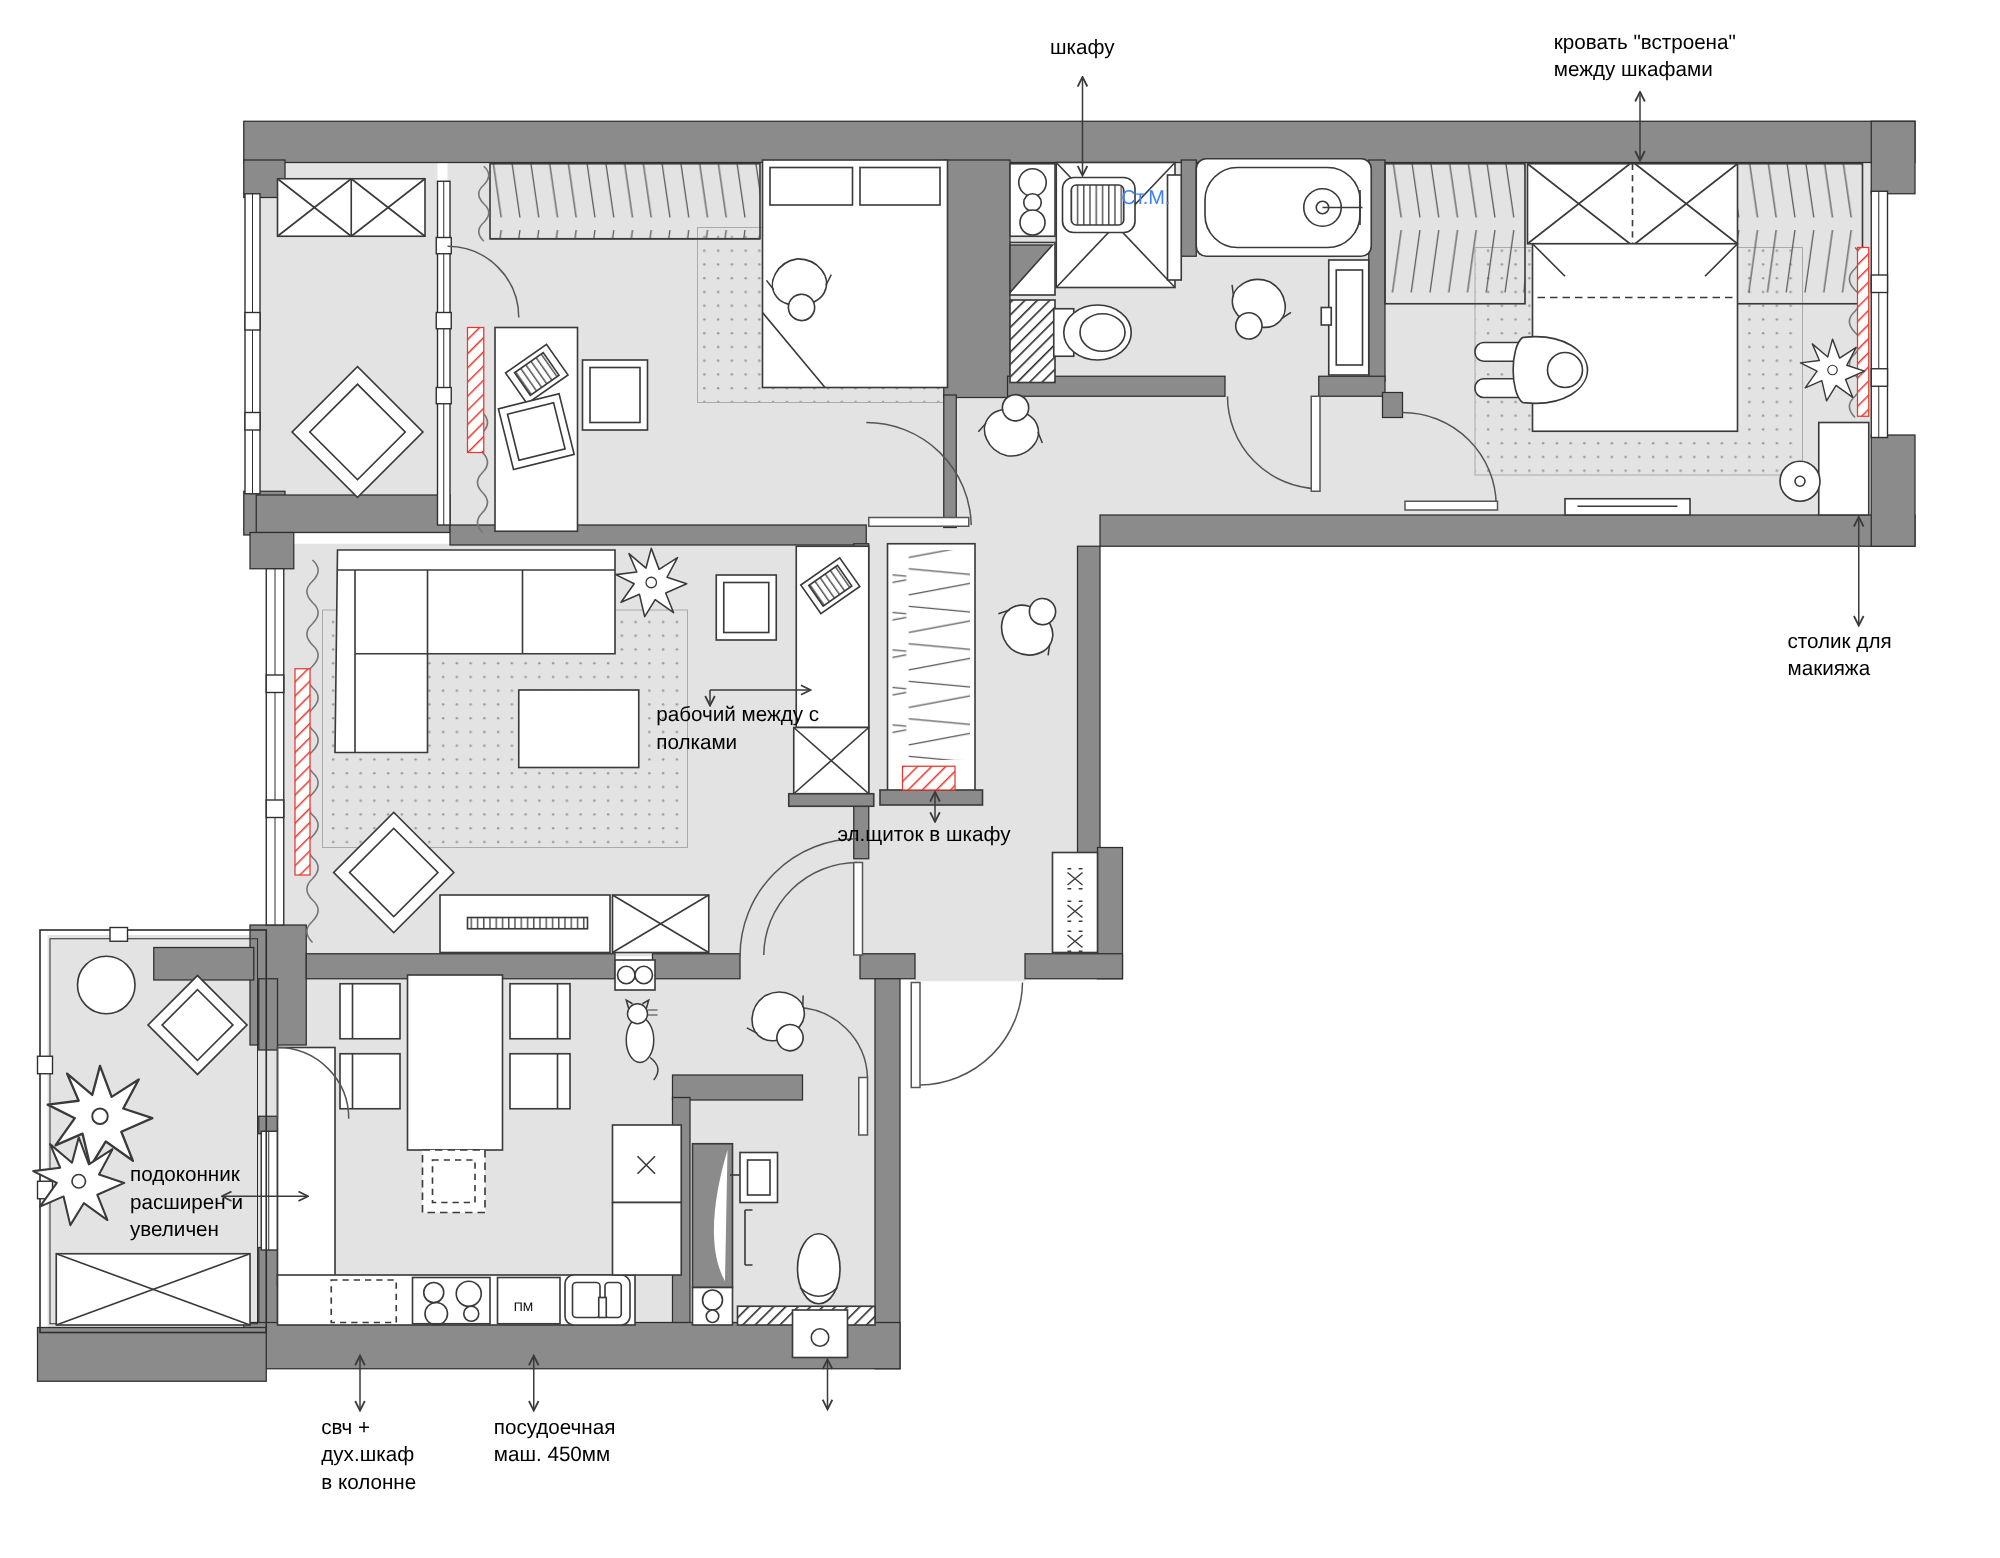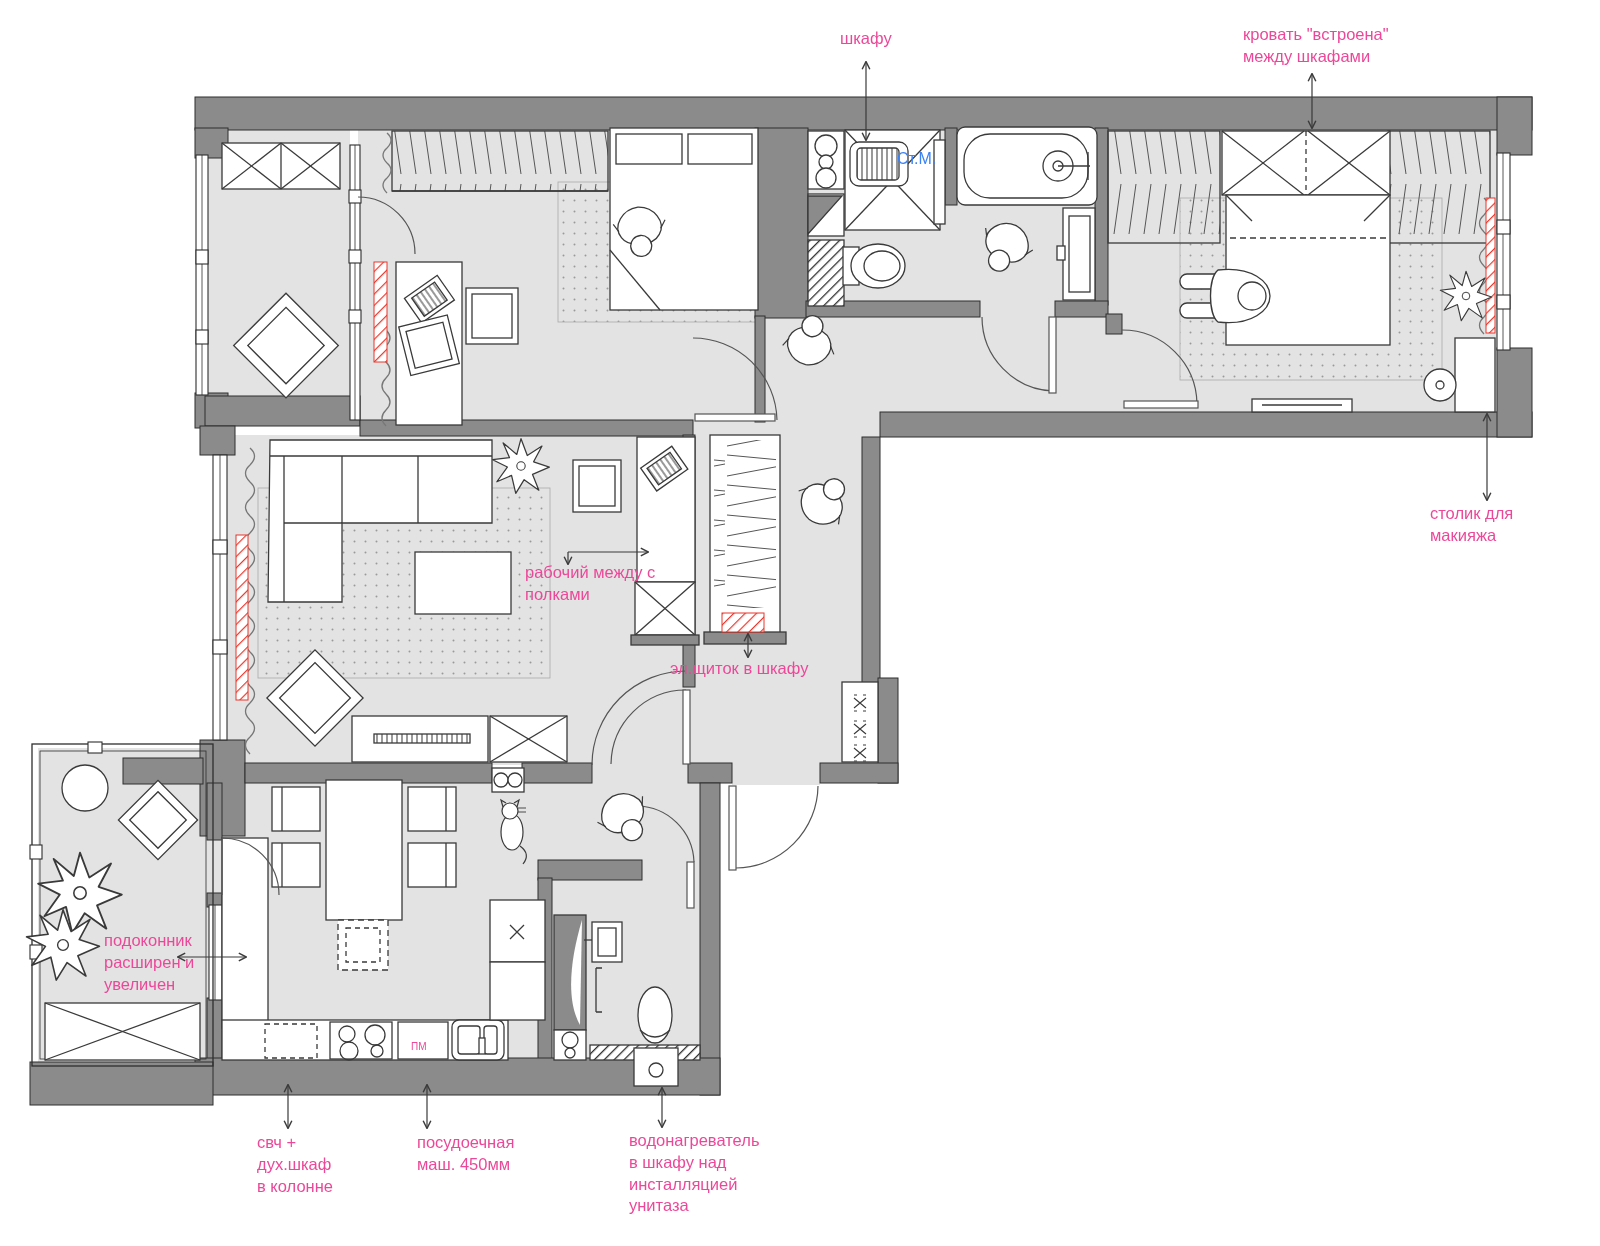--- a/index.html
+++ b/index.html
@@ -1,19 +1,19 @@
 <!DOCTYPE html>
 <html><head>
 <meta charset="utf-8">
 <style>
   html,body{margin:0;padding:0;background:#ffffff;}
   .plan{position:relative;width:1600px;height:1246px;background:#ffffff;overflow:hidden;
         font-family:"Liberation Sans", sans-serif;}
   .plan svg{position:absolute;left:0;top:0;}
-  .lbl{position:absolute;font-size:16.5px;line-height:1.32;color:#ec4899;
+  .lbl{position:absolute;font-size:16.5px;line-height:1.32;color:#000000;
        white-space:pre-line;font-family:"Liberation Sans",sans-serif;}
   .lbl.small{font-size:16px;color:#3b82f6;}
   .lbl.tiny{font-size:10px;}
 </style>
 </head>
 <body>
 
 <div class="plan">
 <svg width="1600" height="1246" viewBox="0 0 1600 1246">
   <defs>
@@ -403,21 +403,17 @@
 макияжа</div>
   <div class="lbl" style="left:525px;top:562px">рабочий между с
 полками</div>
   <div class="lbl" style="left:670px;top:658px">эл.щиток в шкафу</div>
   <div class="lbl" style="left:104px;top:930px">подоконник
 расширен и
 увеличен</div>
   <div class="lbl" style="left:257px;top:1132px">свч +
 дух.шкаф
 в колонне</div>
-  <div class="lbl" style="left:417px;top:1132px">посудоечная
+  <div class="lbl" style="left:395px;top:1132px">посудоечная
 маш. 450мм</div>
-  <div class="lbl" style="left:629px;top:1130px">водонагреватель
-в шкафу над
-инсталляцией
-унитаза</div>
   <div class="lbl small" style="left:897px;top:148px">Ст.М.</div>
   <div class="lbl tiny" style="left:411px;top:1040px">ПМ</div>
 </div>
 
 </body></html>

